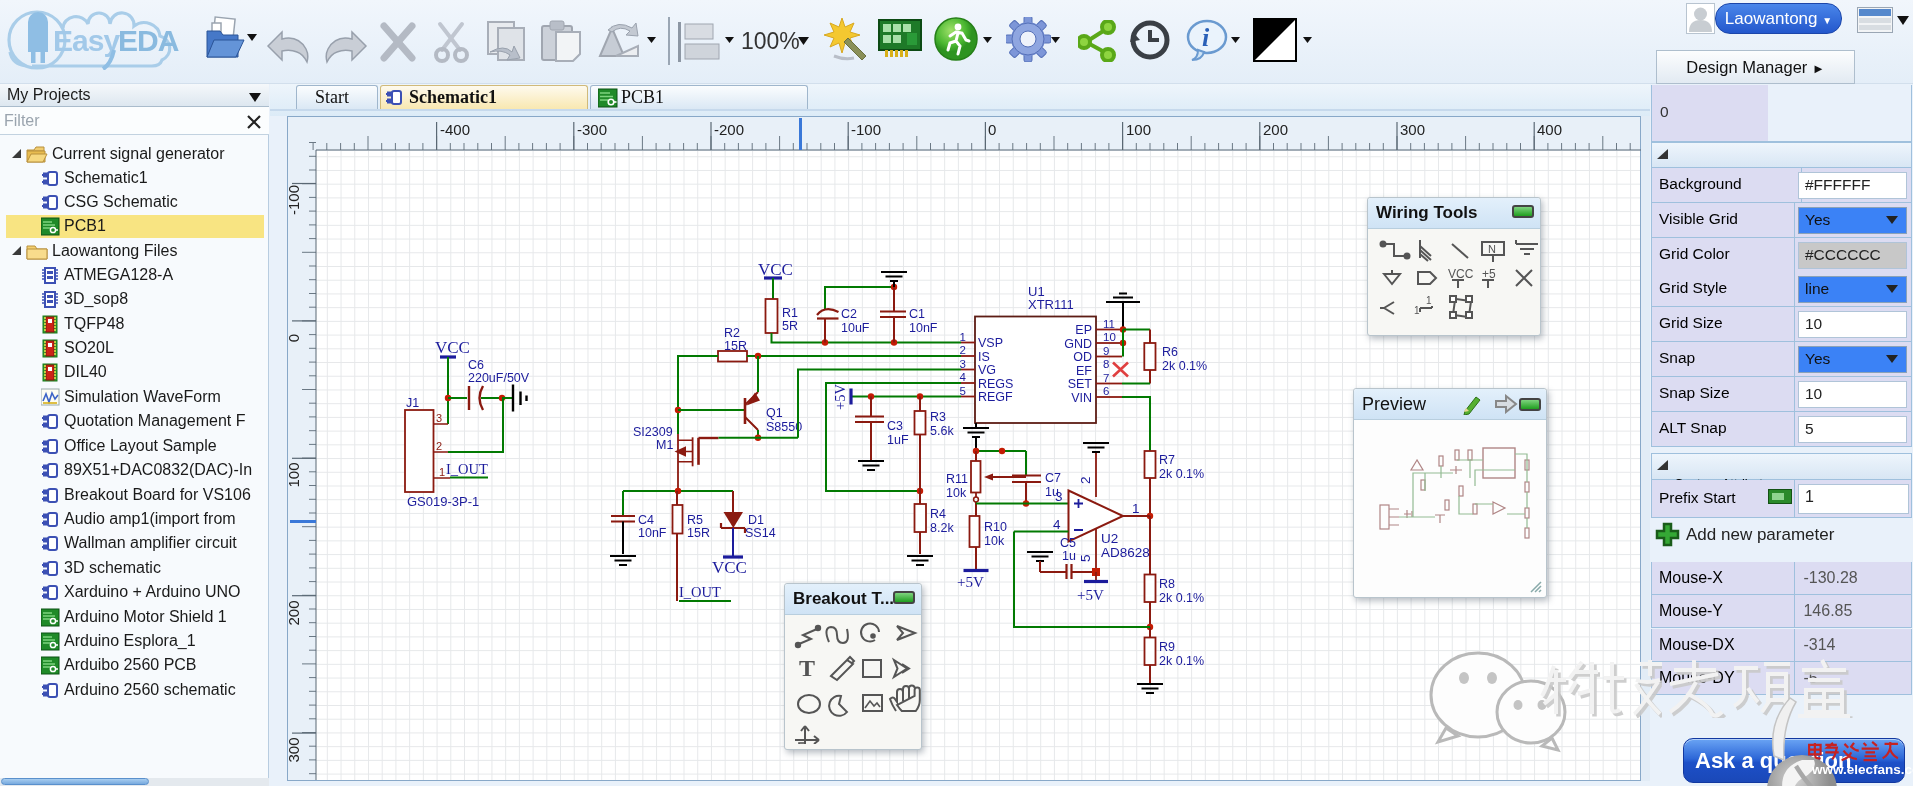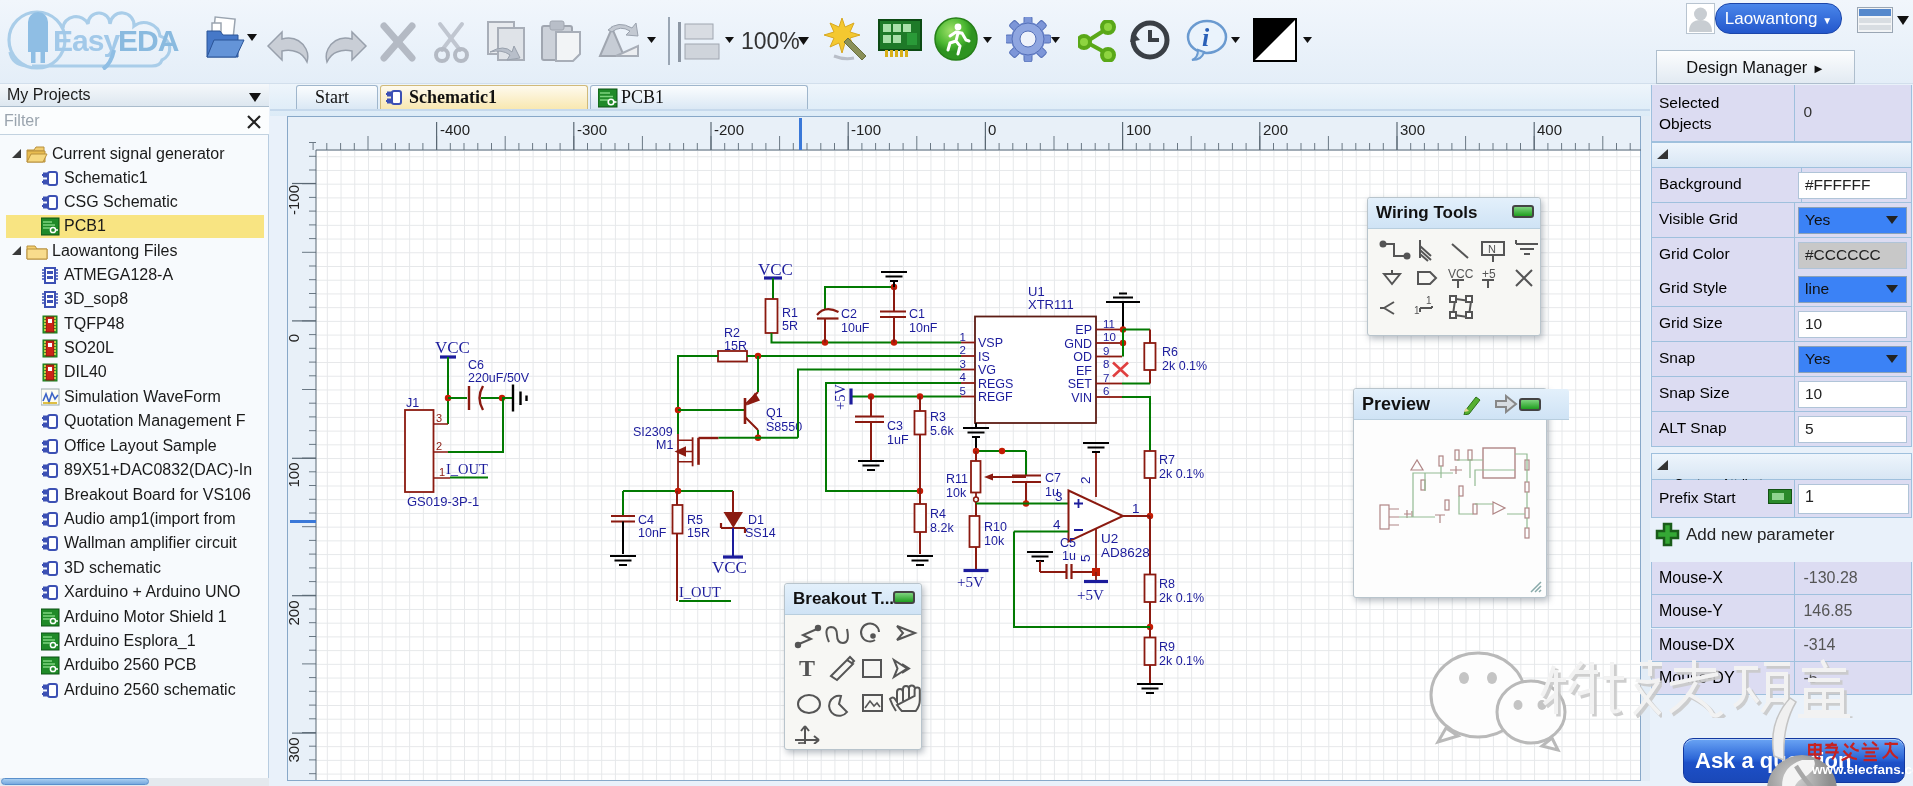--- a/index.html
+++ b/index.html
@@ -747,21 +747,20 @@
     <path d="M1096 572 V581" stroke="#8b1a10" stroke-width="1.8"></path>
     <path d="M1084.0 581.5 h24" stroke="#1c1c9c" stroke-width="3.2"></path>
     <text x="1077" y="600" font-size="15" fill="#1c1c9c" font-family="Liberation Serif" font-weight="normal" text-anchor="start">+5V</text>
     <path d="M1123 516 L1134 516" stroke="#8b1a10" stroke-width="2" fill="none"></path>
     <text x="1132" y="513" font-size="13.5" fill="#1c1c9c" font-family="Liberation Sans" font-weight="normal" text-anchor="start">1</text>
   </svg>
 <div class="abs" style="left:1641px;top:116px;width:9px;height:665px;background:#e2ecf6"></div>
 <div class="abs rpanel"></div>
 <div class="abs" style="left:1656px;top:50px;width:199px;height:34px;background:linear-gradient(#fcfdfe,#e2eaf2);border:1px solid #aebecd;font-size:16.5px;color:#111;text-align:center;line-height:32px">Design Manager <span style="font-size:13px">►</span></div>
 <div class="row2" style="left:1651px;top:85px;width:261px;height:57px">
-    <div class="cl" style="width:144px;line-height:21px">Selected<br>Objects</div>
     <div class="cv" style="width:116px;padding-top:18px">0</div>
   </div>
 <div class="hdr" style="left:1651px;top:142px;width:261px;height:26px;padding-left:22px">Canvas Attributes</div>
 <svg class="abs" style="left:1657px;top:149px" width="12" height="11" viewBox="0 0 12 11">
     <path d="M11 0 L11 10 L0 10z" fill="#333"></path>
   </svg>
 <div class="row2" style="left:1651px;top:168px;width:261px;height:34.8px">
     <div class="cl" style="width:160px">Background</div>
     <div class="cv" style="width:116px"></div>
   </div>
@@ -867,21 +866,21 @@
 <rect x="78" y="64" width="16" height="16" transform="rotate(8 86 72)"></rect>
       <g fill="#fff">
         <rect x="74" y="60" width="6" height="6"></rect>
         <rect x="90" y="60" width="6" height="6"></rect>
         <rect x="74" y="76" width="6" height="6"></rect>
         <rect x="90" y="76" width="6" height="6"></rect>
       </g>
 </g>
   </svg>
 <div class="panel" style="left:1353px;top:388px;width:194px;height:210px;background:#fdfdfd"></div>
-<div class="abs ptitle" style="left:1354px;top:389px;width:215px;font-weight:bold;font-size:18px">Preview</div>
+<div class="abs ptitle" style="left:1354px;top:389px;width:192px;font-weight:normal;font-size:18px">Preview</div>
 <svg class="abs" style="left:1461px;top:393px" width="22" height="22" viewBox="0 0 22 22">
     <path d="M4 18 L15 4 l4 3 -11 14 -5 1z" fill="#55b030" stroke="#2d7018"></path>
     <path d="M3 19 l2-4 3 3z" fill="#e8d890"></path>
   </svg>
 <svg class="abs" style="left:1494px;top:394px" width="24" height="20" viewBox="0 0 24 20">
     <path d="M2 7 h10 v-5 l10 8 -10 8 v-5 h-10z" fill="#d8dde2" stroke="#888" stroke-width="2"></path>
   </svg>
 <div class="abs batt" style="left:1519px;top:398px"></div>
 <svg class="abs" style="left:1355px;top:420px" width="190" height="160" viewBox="0 0 190 160">
     <g stroke="#b08585" stroke-width="1.2" fill="none">

